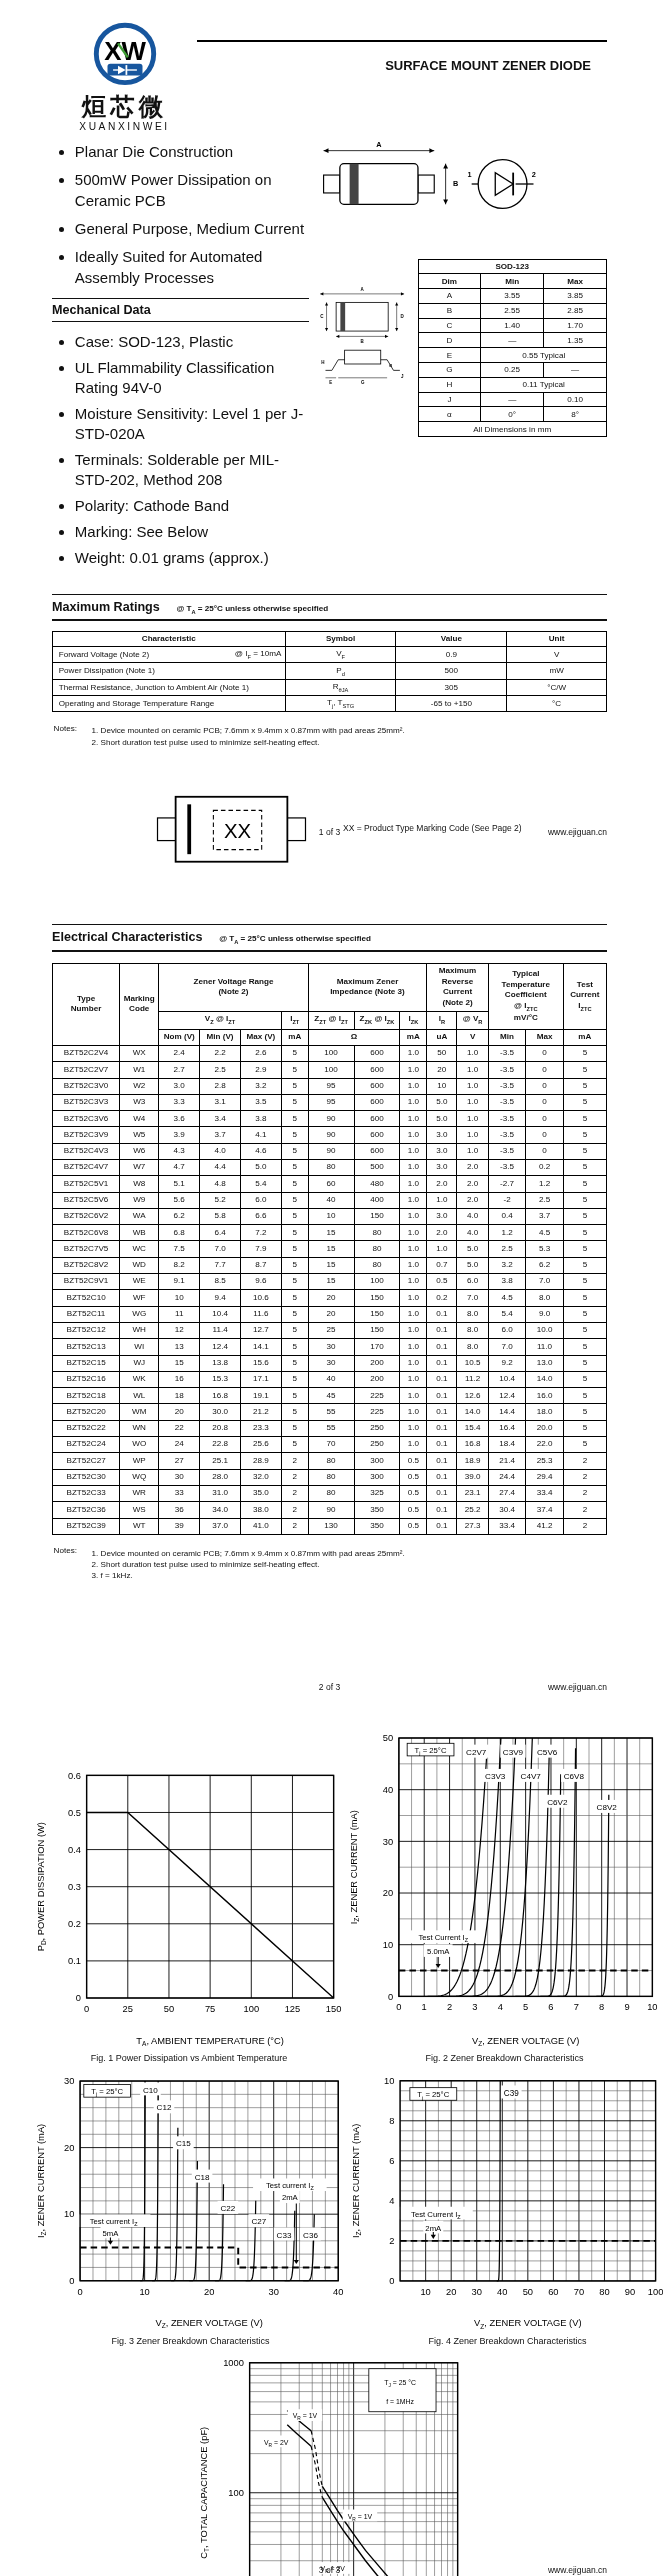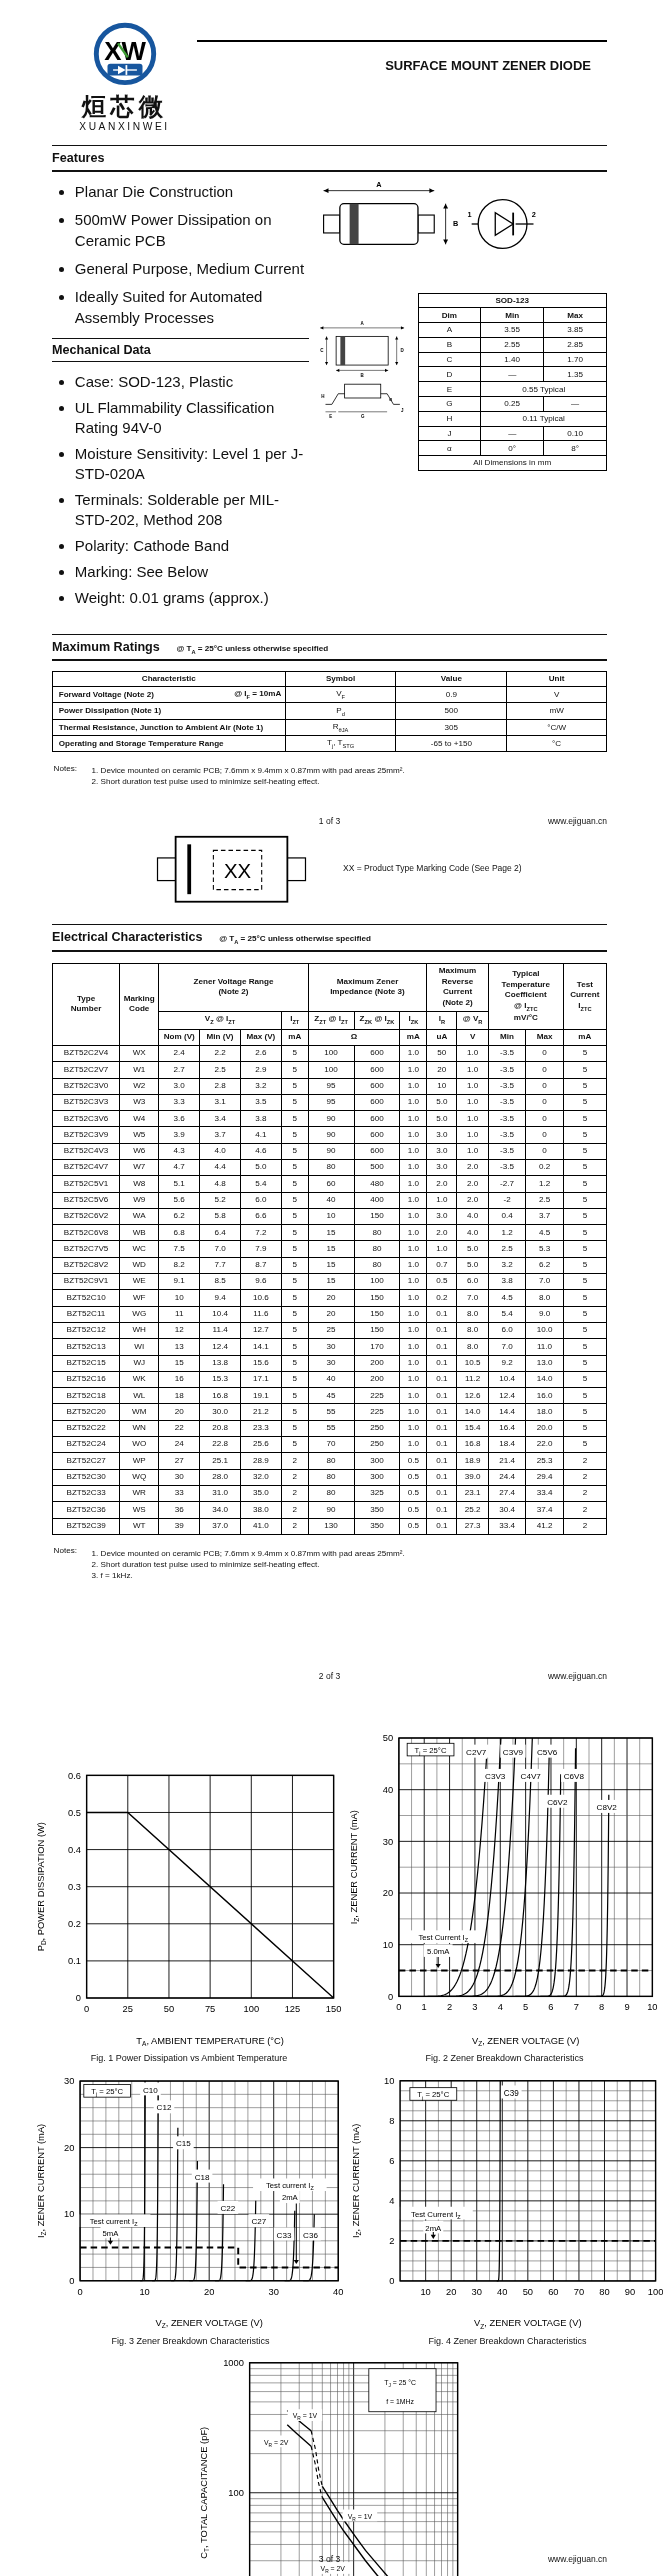--- a/index.html
+++ b/index.html
@@ -30,39 +30,39 @@
   ul.bullets li{font-size:15px;margin:8.1px 0;line-height:1.35;}
   ul.bullets.tight li{margin:5.7px 0;}
   .subsec{border-bottom:1.6px solid #111;border-top:1.2px solid #111;padding:3.3px 0 4.1px;margin-top:9.8px;}
   .subsec .h{font-size:12.6px;font-weight:bold;}
   
   table.tbl{border-collapse:collapse;width:100%;border:1.6px solid #000;table-layout:fixed;}
   table.tbl th,table.tbl td{border:0.8px solid #000;font-size:8.1px;padding:2.4px 3.3px;text-align:center;vertical-align:middle;}
   table.tbl th{font-weight:bold;}
   table.tbl sub{font-size:5.7px;}
   
-  .pkg-row{display:flex;gap:9px;margin-top:18px;align-items:flex-start;}
+  .pkg-row{display:flex;gap:9px;margin-top:24px;align-items:flex-start;}
   .sod-tbl{width:151px;margin-left:auto;}
   .sod-tbl th,.sod-tbl td{padding:2.8px 2.4px;}
   
   .ratings{margin-top:9.8px;}
-  .ratings td.char{text-align:left;padding-left:5.7px;font-weight:bold;}
+  .ratings td.char{text-align:left;padding-left:5.7px;}
   .ratings .charwrap{display:flex;justify-content:space-between;align-items:center;}
   
   .notes{display:flex;gap:14.6px;margin-top:11.4px;font-size:8.1px;padding-left:1.6px;}
   .notes .items div{margin:2.4px 0;}
   
   .marking-row{display:flex;align-items:center;gap:36px;margin:37px 0 0 104px;}
   .marking-desc{font-size:8.5px;}
   
   .ec{margin-top:11.4px;}
   .ec th{font-size:7.7px;padding:1.6px 0.8px;line-height:1.3;}
   .ec td{font-size:7.6px;padding:1.8px 0.8px;line-height:1.3;}
   
-  .footer{position:absolute;bottom:30px;left:52px;right:57px;height:13px;font-size:8.5px;}
+  .footer{position:absolute;bottom:19px;left:52px;right:57px;height:13px;font-size:8.5px;}
   .footer .pg{position:absolute;left:50%;transform:translateX(-50%);}
   .footer .site{position:absolute;right:0;}
   
   .figrow{display:flex;justify-content:space-between;align-items:flex-end;}
   .figrow.center{justify-content:center;}
   .fig{text-align:center;}
   .figcap{font-size:9px;margin-top:0;}
   svg text{fill:#000;}
   .drawing{background:#fff;}
 </style>
@@ -84,23 +84,20 @@
       </svg>
       <div class="logo-cn">烜芯微</div>
       <div class="logo-en">XUANXINWEI</div>
     </div>
     <div class="title-block">
       <div class="title-rule"></div>
       <h2>SURFACE MOUNT ZENER DIODE</h2>
     </div>
   </header>
 
-  <div class="sec">
-    <span class="h">Features</span>
-  </div>
 
   <div class="cols">
     <div class="colL">
       <ul class="bullets">
         <li>Planar Die Construction</li>
         <li>500mW Power Dissipation on Ceramic PCB</li>
         <li>General Purpose, Medium Current</li>
         <li>Ideally Suited for Automated Assembly Processes</li>
       </ul>
       <div class="subsec">

